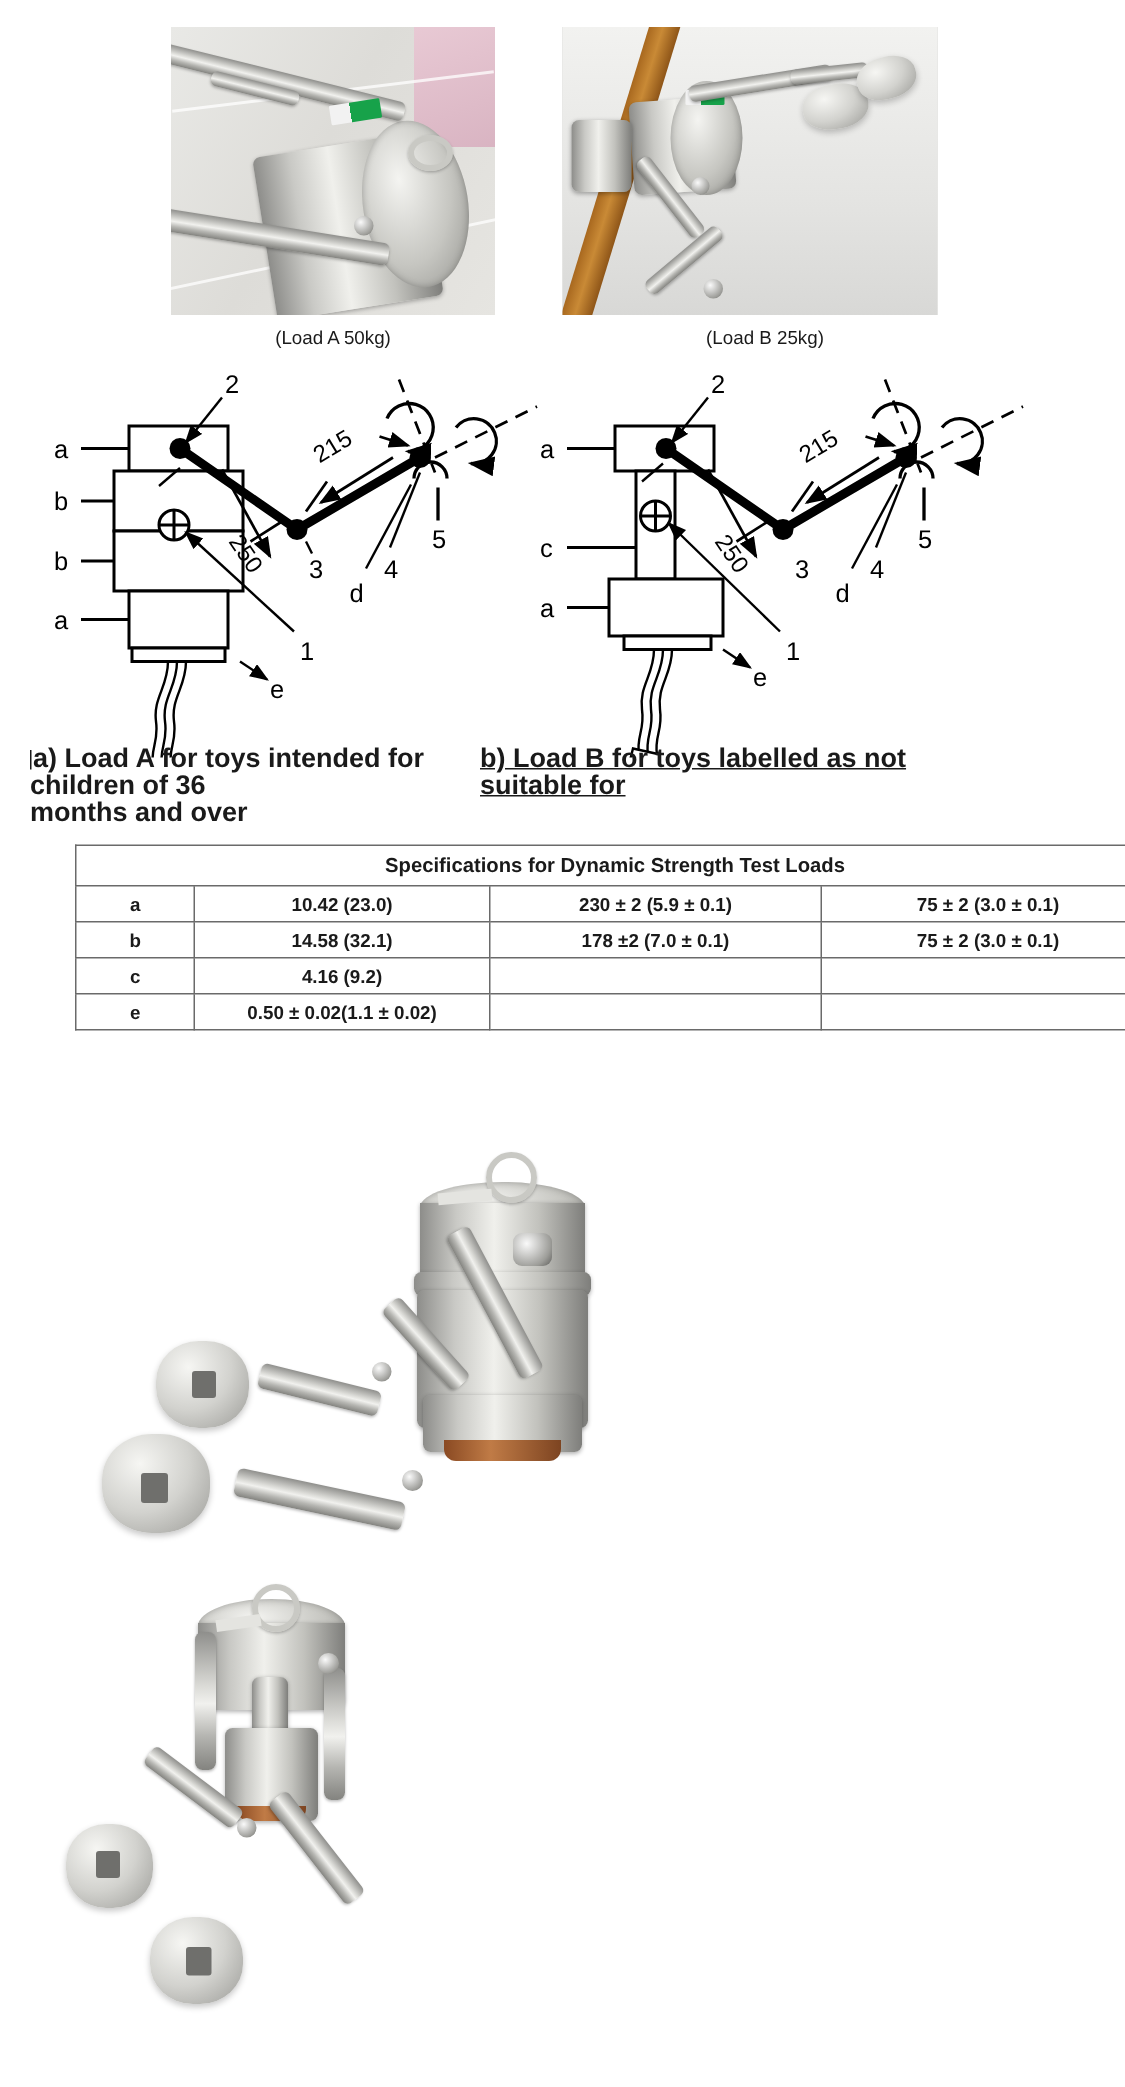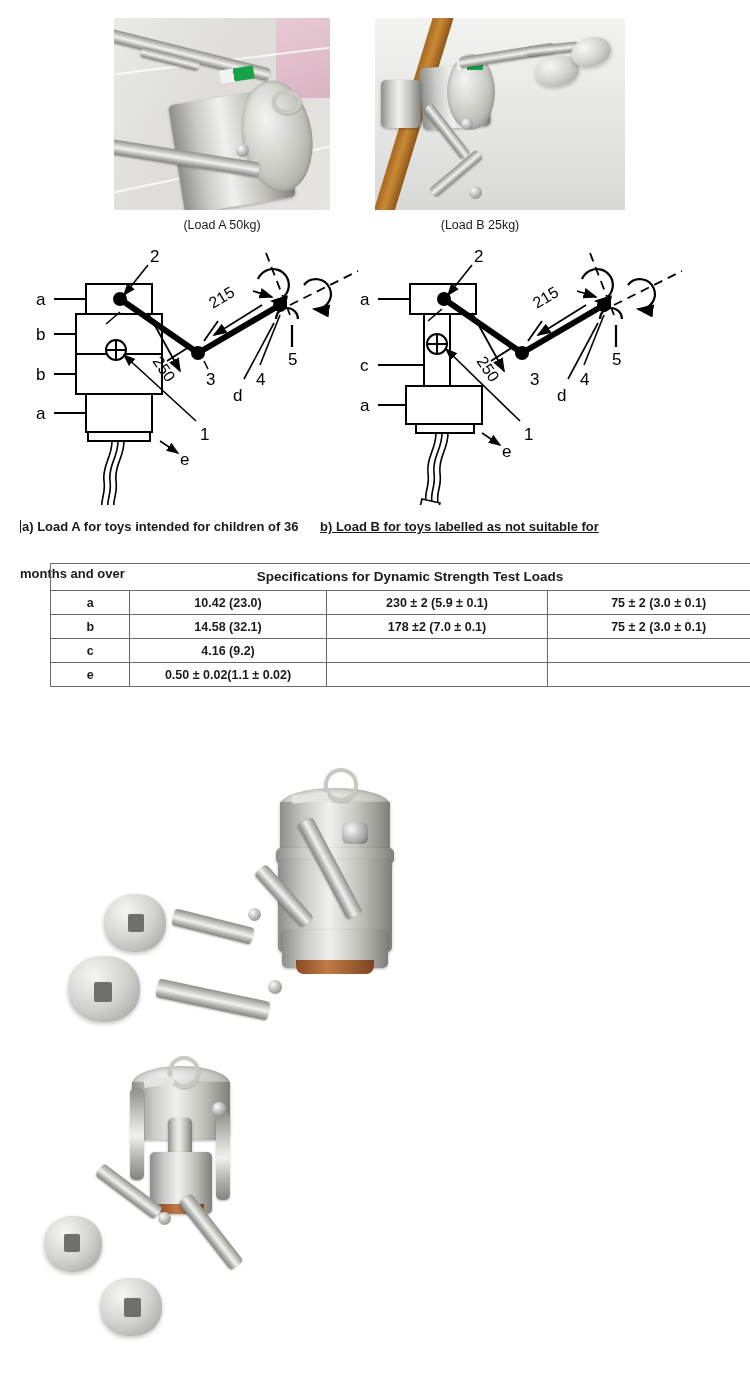--- a/index.html
+++ b/index.html
@@ -32,21 +32,21 @@
   .photo-b { left: 375px; top: 0; width: 250px; height: 192px; }
 
   .caption {
     position: absolute;
     font-size: 12.5px;
     color: #1a1a1a;
     text-align: center;
     white-space: nowrap;
   }
   .cap-a { left: 114px; top: 200px; width: 216px; }
-  .cap-b { left: 355px; top: 200px; width: 250px; }
+  .cap-b { left: 385px; top: 200px; width: 250px; }
 
   
   .tile-bg {
     position: absolute; inset: 0;
     background:
       linear-gradient(120deg, #e9e9e6 0%, #dddcd8 45%, #e6e5e1 100%);
   }
   .tile-line {
     position: absolute;
     background: rgba(255,255,255,.75);
@@ -125,22 +125,22 @@
     position: absolute;
     top: 243px;
     height: 262px;
   }
   .diag-a { left: 28px; width: 345px; }
   .diag-b { left: 358px; width: 345px; }
 
   
   .legend {
     position: absolute;
-    top: 518px;
-    font-size: 13px;
+    top: 496px;
+    font-size: 18px;
     font-weight: bold;
     line-height: 18px;
     color: #1a1a1a;
   }
   .legend-a { left: 20px; width: 300px; }
   .legend-b { left: 320px; width: 310px; text-decoration: underline; }
   .legend-b .l2 { padding-left: 16px; display: block; }
   .caret {
     display: inline-block;
     width: 1px; height: 13px;
@@ -403,21 +403,21 @@
       <text x="199" y="158">d</text>
       <text x="144" y="214">e</text>
       <text x="118" y="118" transform="rotate(56 118 118)" font-size="16">250</text>
       <text x="179" y="66" transform="rotate(-31 179 66)" font-size="16">215</text>
     </g>
   </svg>
 </div>
 
 <div class="legend legend-a">
   <span class="caret"></span><span>a) Load A for toys intended for children of 36</span>
-  <span class="l2" style="display:block;margin-top:29px;">months and over</span>
+  <span class="l2" style="display:block;">months and over</span>
 </div>
 <div class="legend legend-b">
   <span>b) Load B for toys labelled as not suitable for</span>
 </div>
 
 <div class="spec-wrap">
   <table class="spec">
     <colgroup>
       <col class="c-part">
         <col class="c-mass">

